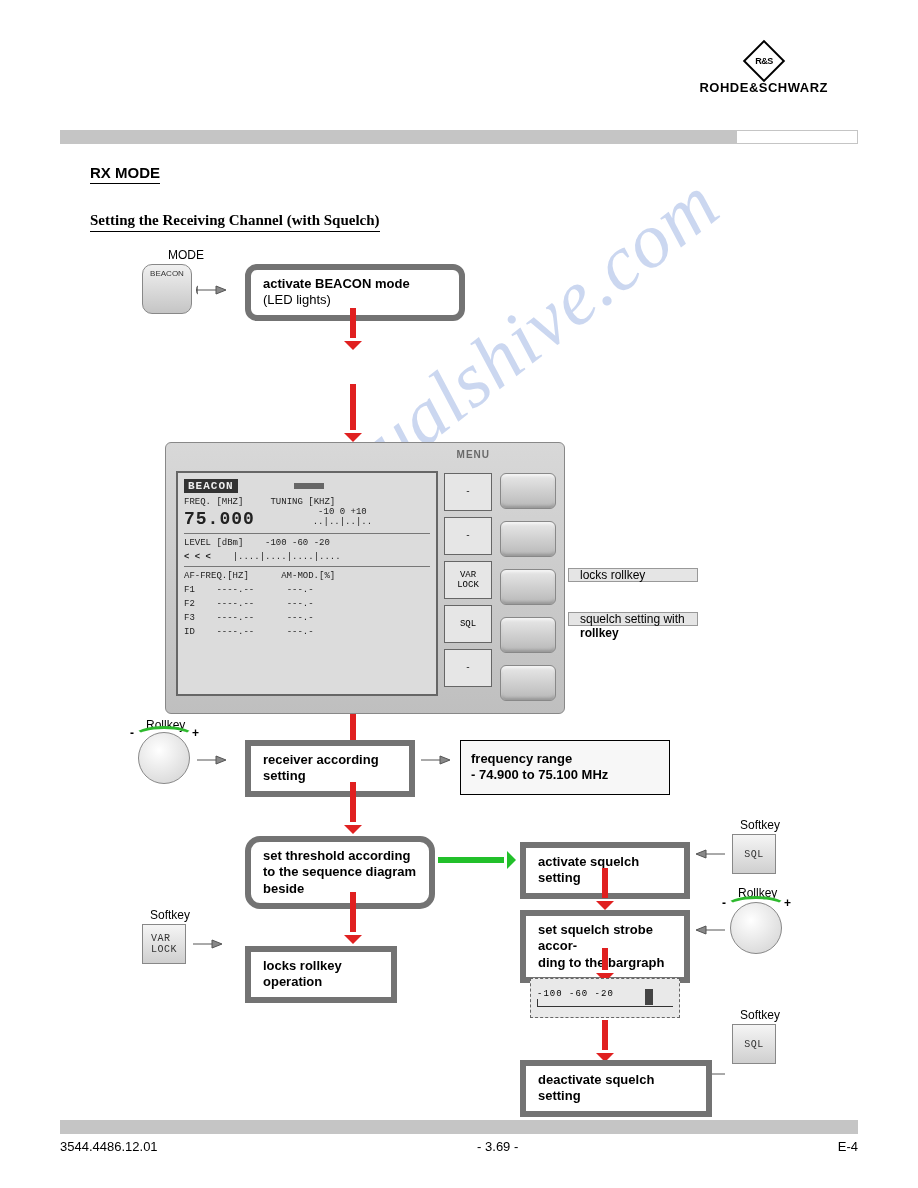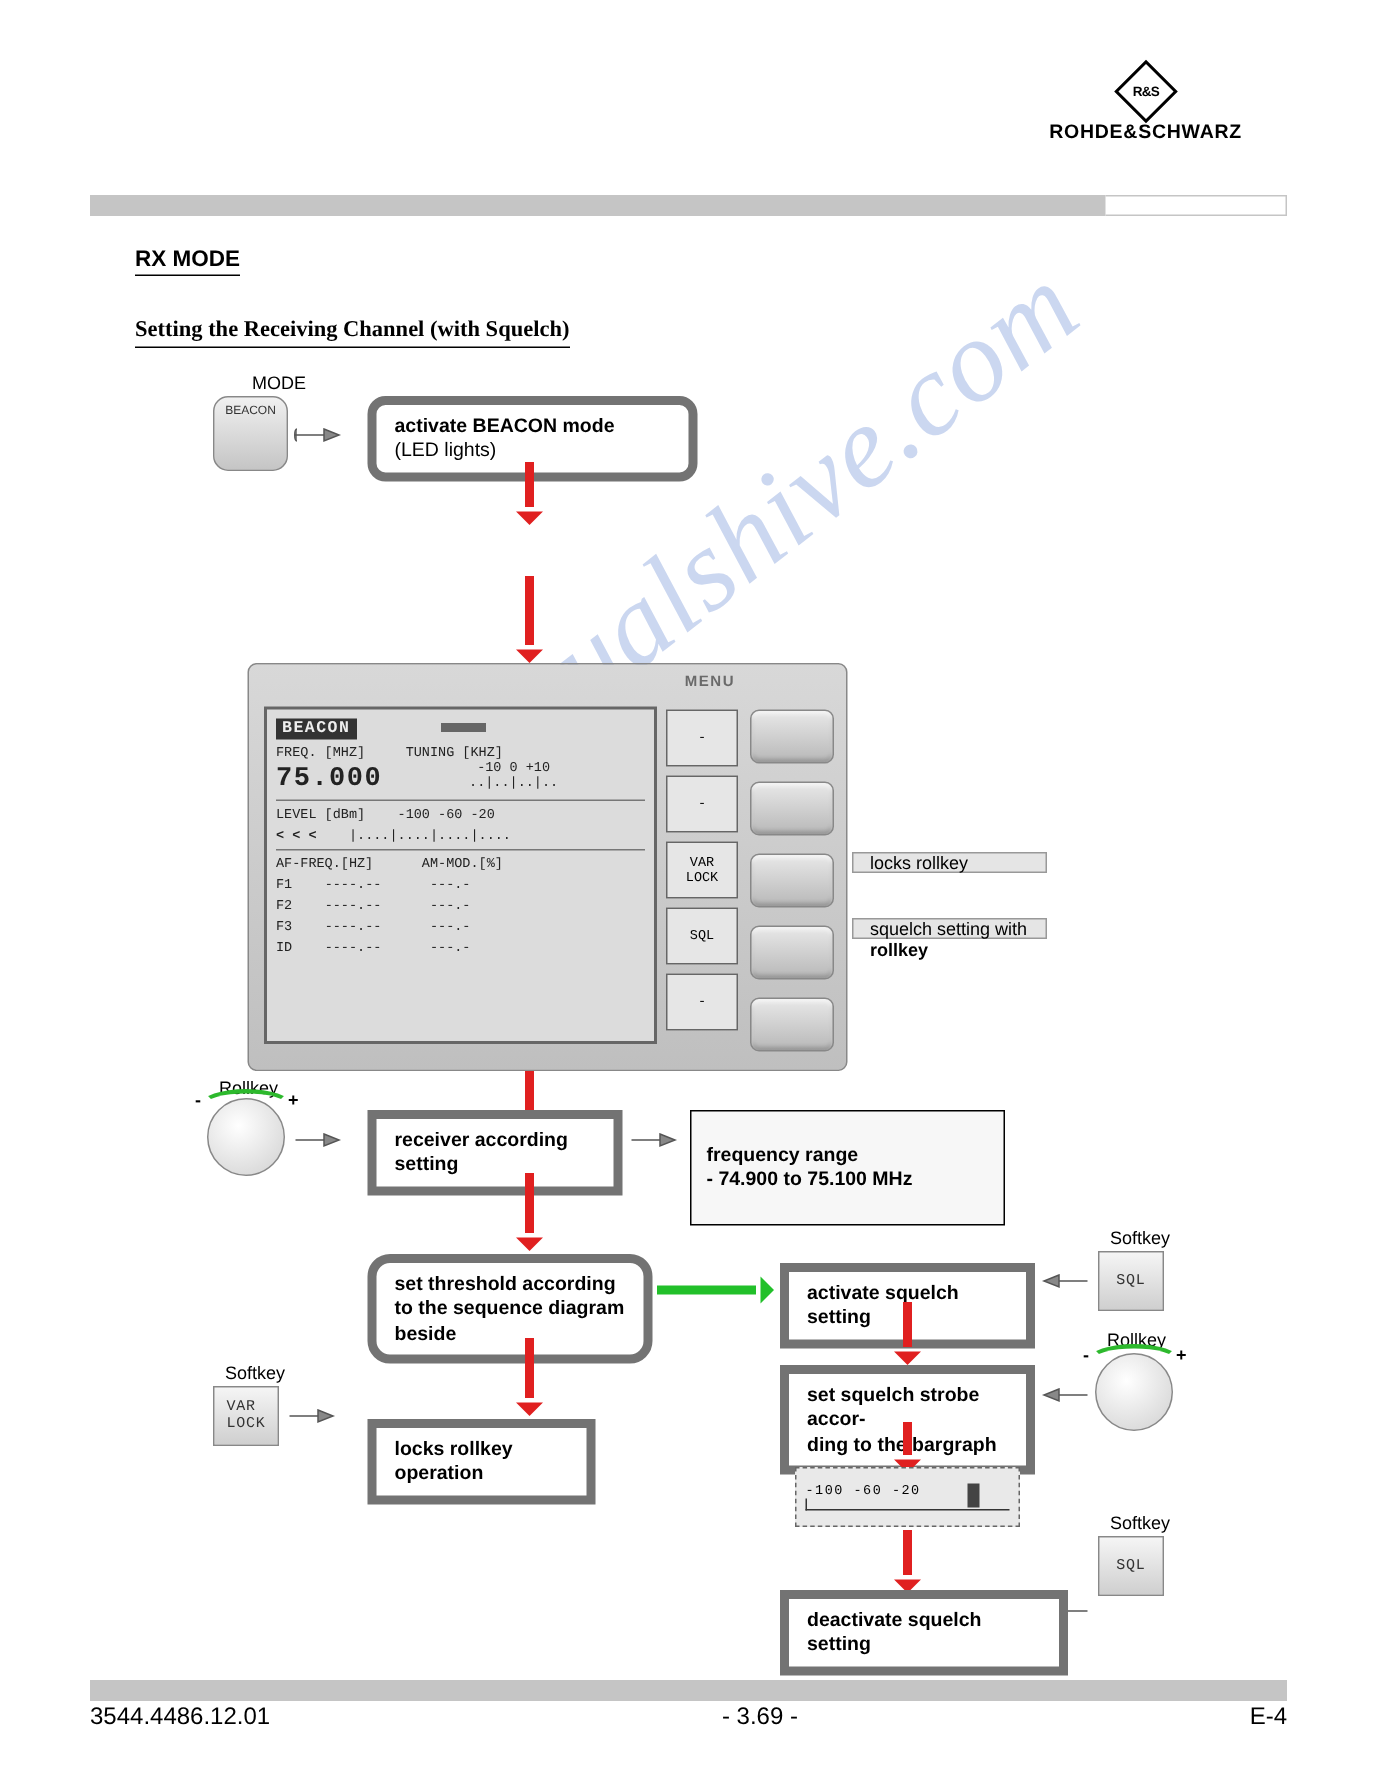--- a/index.html
+++ b/index.html
@@ -38,21 +38,21 @@
   .sec-h1.second { margin-top: 18px; font-family: Liberation Serif, serif; }
 
   
   .canvas { position: relative; margin-top: 0; height: 880px; }
 
   .box {
     position: absolute; border: 6px solid #737373; border-radius: 12px;
     background: #fff; padding: 6px 12px; font-size: 13px; line-height: 1.25;
   }
   .rect { border-radius: 0; }
-  .info-box { border: 1px solid #000; background: #f7f7f7; padding: 21px 10px; font-size: 13px; line-height: 1.25; position: absolute; }
+  .info-box { border: 1px solid #000; background: #f7f7f7; padding: 10px 10px; font-size: 13px; line-height: 1.25; position: absolute; }
 
   .small-label { position: absolute; font-size: 12px; }
 
   
   .key {
     position: absolute; width: 50px; height: 50px; border-radius: 10px;
     background: linear-gradient(#f0f0f0,#c5c5c5); border: 1px solid #888;
     display: flex; align-items: flex-start; justify-content: center;
     font-size: 8px; color: #333; padding-top: 4px;
   }
@@ -129,21 +129,21 @@
     position: absolute; width: 150px; height: 40px; border: 1px dashed #666;
     background: #e9e9e9; font-family: "Courier New", monospace; font-size: 9px;
     display: flex; flex-direction: column; justify-content: center; padding: 4px 6px;
   }
   .bargraph .ticks { letter-spacing: 1px; }
   .bargraph .scale { height:8px; border-left:1px solid #333; border-bottom:1px solid #333; position:relative; }
   .bargraph .scale::after{content:""; position:absolute; right:20px; top:-10px; width:8px; height:16px; background:#444;}
 
   
   .grey-bar-bottom { position: absolute; left: 60px; right: 60px; bottom: 54px; height: 14px; background: #c5c5c5; }
-  .footer { position: absolute; left: 60px; right: 60px; bottom: 34px; font-size: 16px; display: flex; justify-content: space-between; }
+  .footer { position: absolute; left: 60px; right: 60px; bottom: 34px; font-size: 13px; display: flex; justify-content: space-between; }
 
   
   .wm {
     position: absolute; left: 180px; top: 260px; font-size: 78px; color: rgba(70,110,200,0.28);
     transform: rotate(-38deg); transform-origin: left top; pointer-events: none; font-style: italic;
     font-family: Georgia, serif; letter-spacing: 1px; white-space: nowrap;
   }
 </style>
 </head>
 <body>

